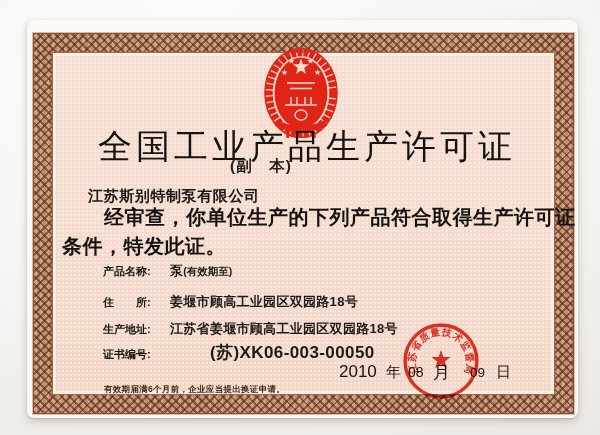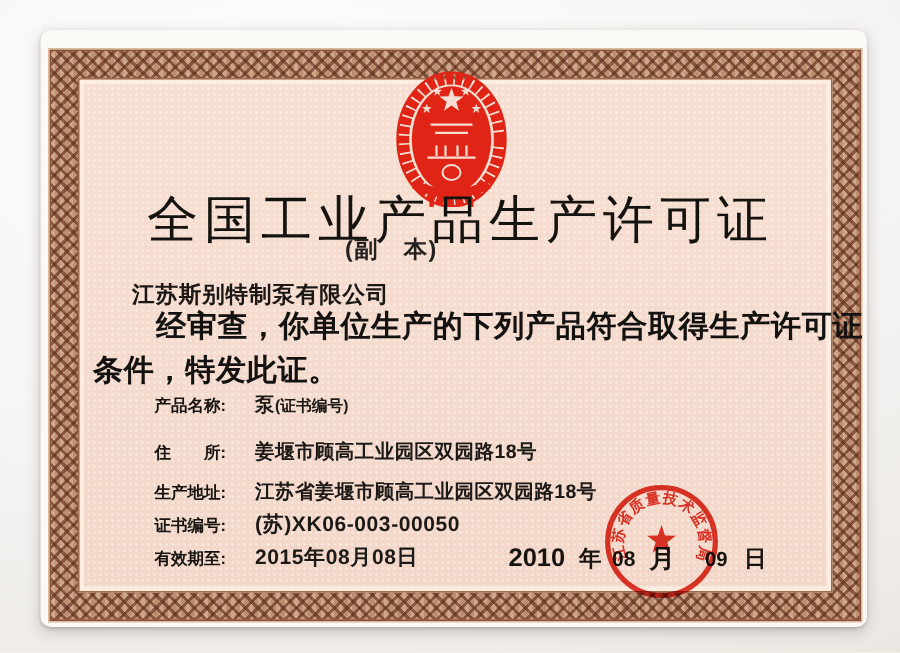--- a/index.html
+++ b/index.html
@@ -57,32 +57,32 @@
     white-space:nowrap;letter-spacing:.5px;
   }
   .body-line.l1{top:204px;padding-left:42px;}
   .body-line.l2{top:233px;}
   .field-row{position:absolute;left:103px;white-space:nowrap;color:#181512;}
   .field-row .lbl{
     display:inline-block;width:67px;font-size:11px;font-weight:bold;letter-spacing:0;
     vertical-align:baseline;color:#161310;
   }
   .field-row .val{font-size:13px;font-weight:bold;letter-spacing:.3px;color:#1c1916;}
-  .field-row .val.big{font-size:14px;letter-spacing:.4px;}
+  .field-row .val.big{font-size:17px;letter-spacing:.4px;margin-left:40px;}
   .field-row .note{font-size:10.5px;font-weight:bold;color:#1c1916;}
   .row-product{top:261px;}
   .row-address{top:292px;}
   .row-prodaddr{top:319px;}
   .row-certno{top:341px;}
   .row-expiry{top:363px;}
   .footnote{
     position:absolute;left:104px;top:384px;font-size:8.5px;font-weight:600;
     letter-spacing:.3px;color:#40291d;white-space:nowrap;
   }
-  .date-part{position:absolute;font-weight:bold;color:#17130f;white-space:nowrap;}
+  .date-part{position:absolute;font-weight:normal;color:#17130f;white-space:nowrap;}
   .d-year{left:339px;top:362px;font-size:17px;}
   .d-yunit{left:386px;top:363px;font-size:15px;}
   .d-month{left:408px;top:364px;font-size:14px;}
   .d-munit{left:433px;top:361px;font-size:17px;}
   .d-day{left:470px;top:365px;font-size:13.5px;}
   .d-dunit{left:496px;top:363px;font-size:15px;}
   .seal{position:absolute;left:402px;top:322px;width:78px;height:78px;
     opacity:.90;mix-blend-mode:multiply;}
 </style>
 </head>
@@ -124,35 +124,33 @@
     </svg>
 
     <div class="title">全国工业产品生产许可证</div>
     <div class="subtitle">(副　本)</div>
     <div class="company">江苏斯别特制泵有限公司</div>
 
     <div class="body-line l2">条件，特发此证。</div>
     <div class="body-line l1">经审查，你单位生产的下列产品符合取得生产许可证</div>
 
     <div class="field-row row-product">
-      <span class="lbl">产品名称:</span><span class="val">泵</span><span class="note">(证书编号)</span>
+      <span class="lbl">产品名称:</span><span class="val">泵</span><span class="note">(有效期至)</span>
     </div>
     <div class="field-row row-address">
       <span class="lbl">住　　所:</span><span class="val">姜堰市顾高工业园区双园路18号</span>
     </div>
     <div class="field-row row-prodaddr">
       <span class="lbl">生产地址:</span><span class="val">江苏省姜堰市顾高工业园区双园路18号</span>
     </div>
     <div class="field-row row-certno">
       <span class="lbl">证书编号:</span><span class="val big">(苏)XK06-003-00050</span>
     </div>
-    <div class="field-row row-expiry">
-      <span class="lbl">有效期至:</span><span class="val big">2015年08月08日</span>
-    </div>
 
+    <div class="footnote">有效期届满6个月前，企业应当提出换证申请。</div>
 
     <span class="date-part d-year">2010</span>
     <span class="date-part d-yunit">年</span>
     <span class="date-part d-month">08</span>
     <span class="date-part d-munit">月</span>
     <span class="date-part d-day">09</span>
     <span class="date-part d-dunit">日</span>
 
     <svg class="seal" viewBox="0 0 100 100">
       <circle cx="50" cy="50" r="46" fill="none" stroke="#dd2315" stroke-width="4.5"></circle>

